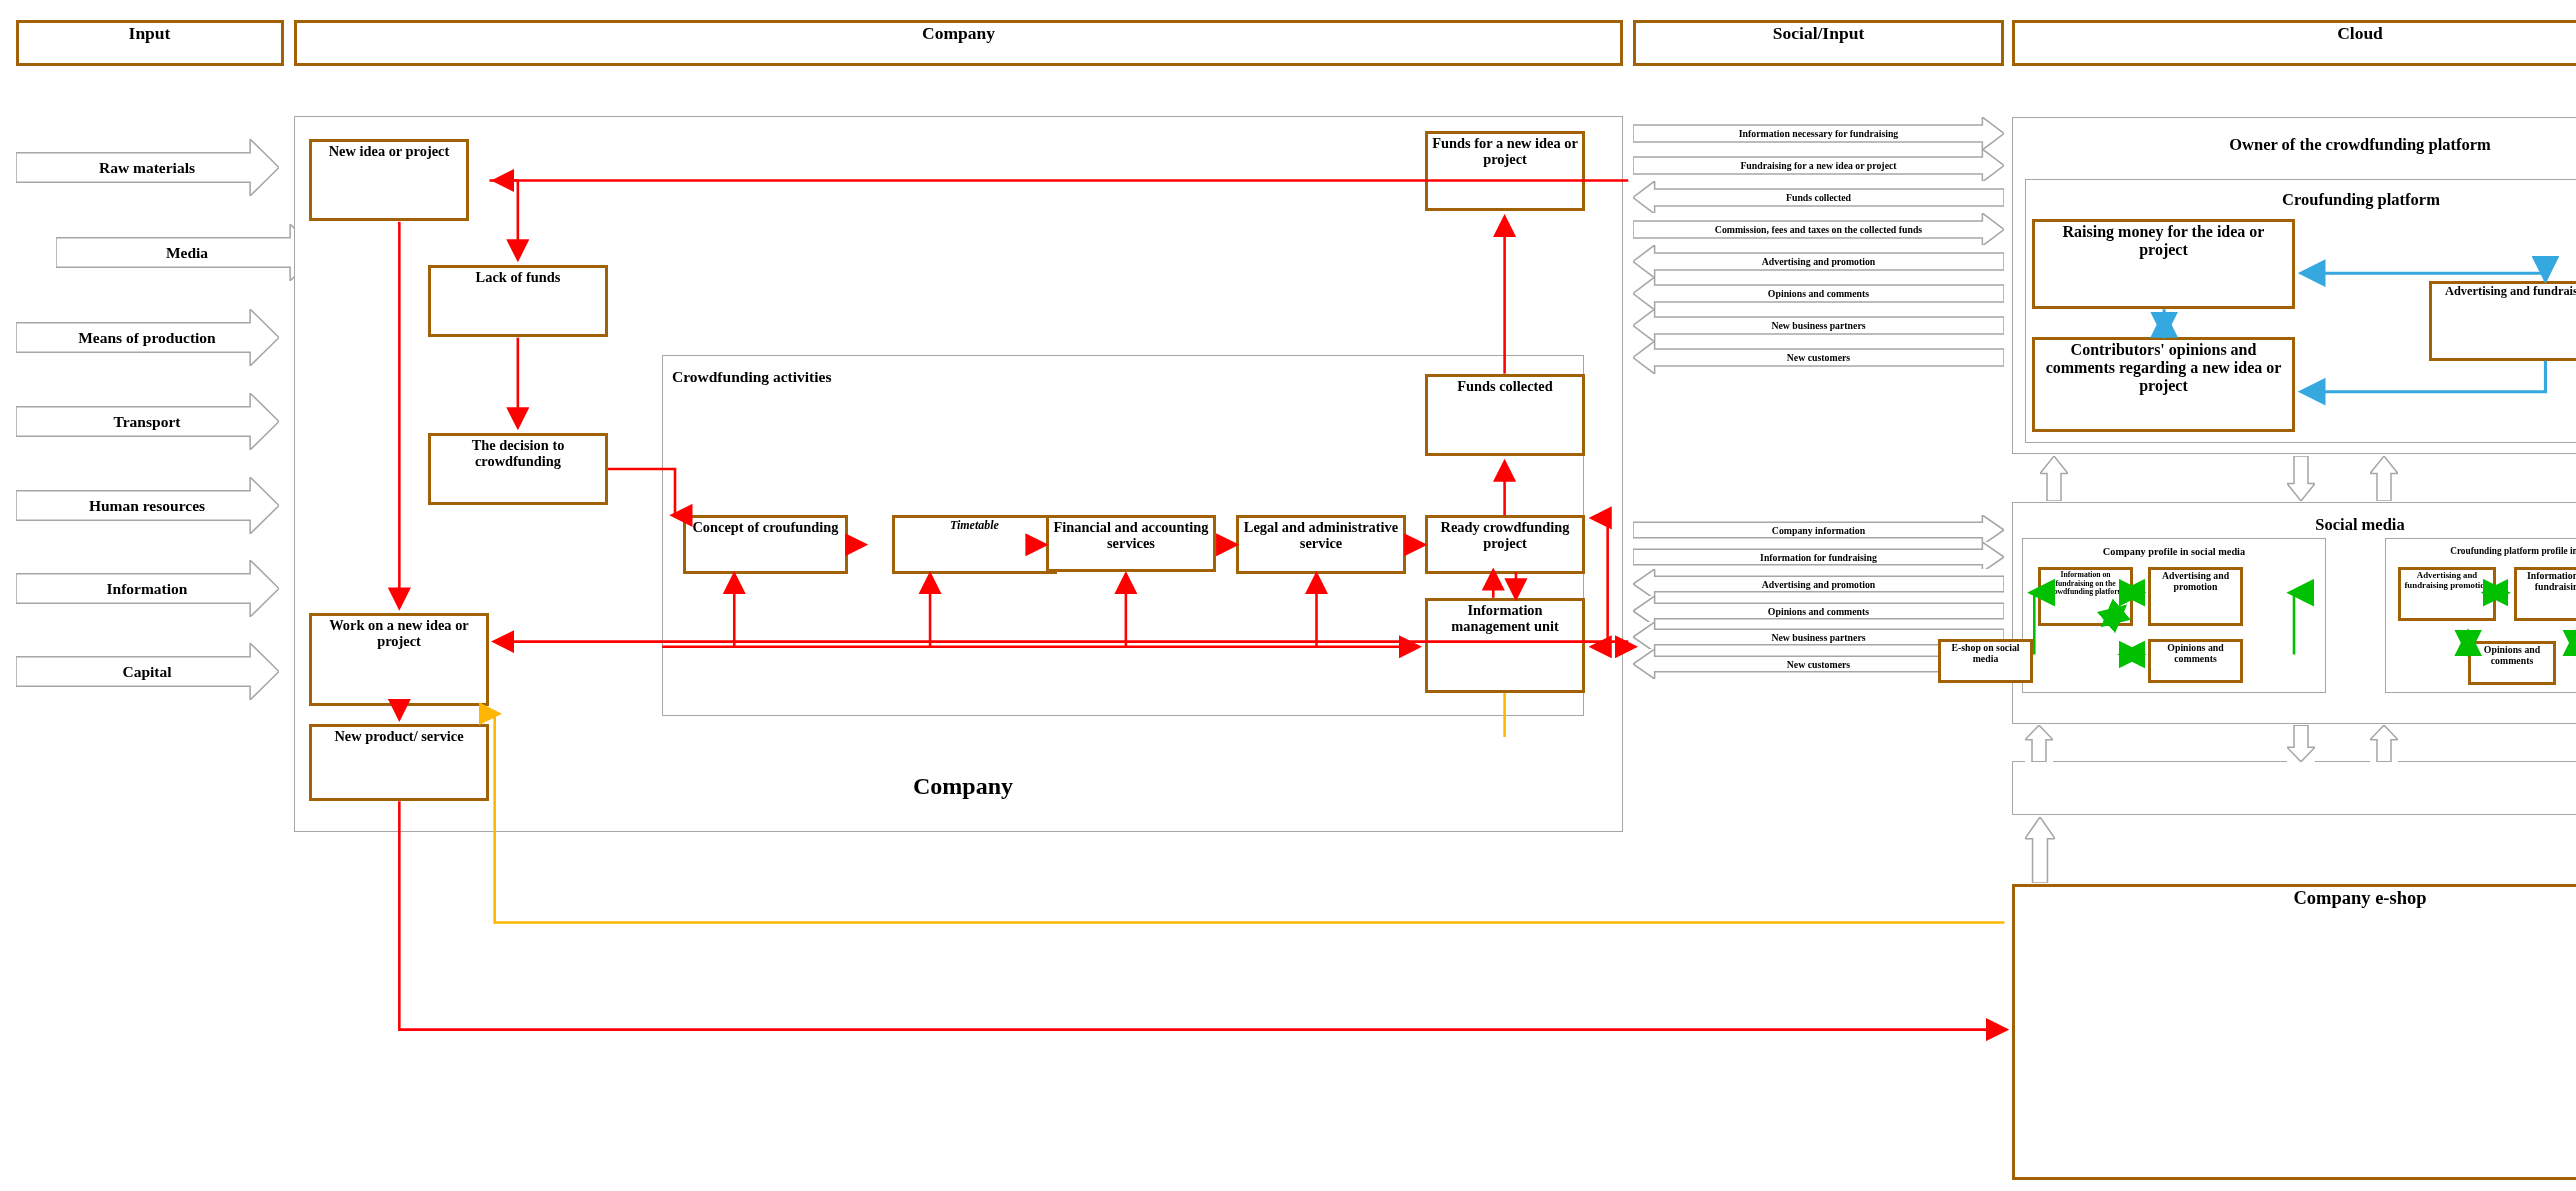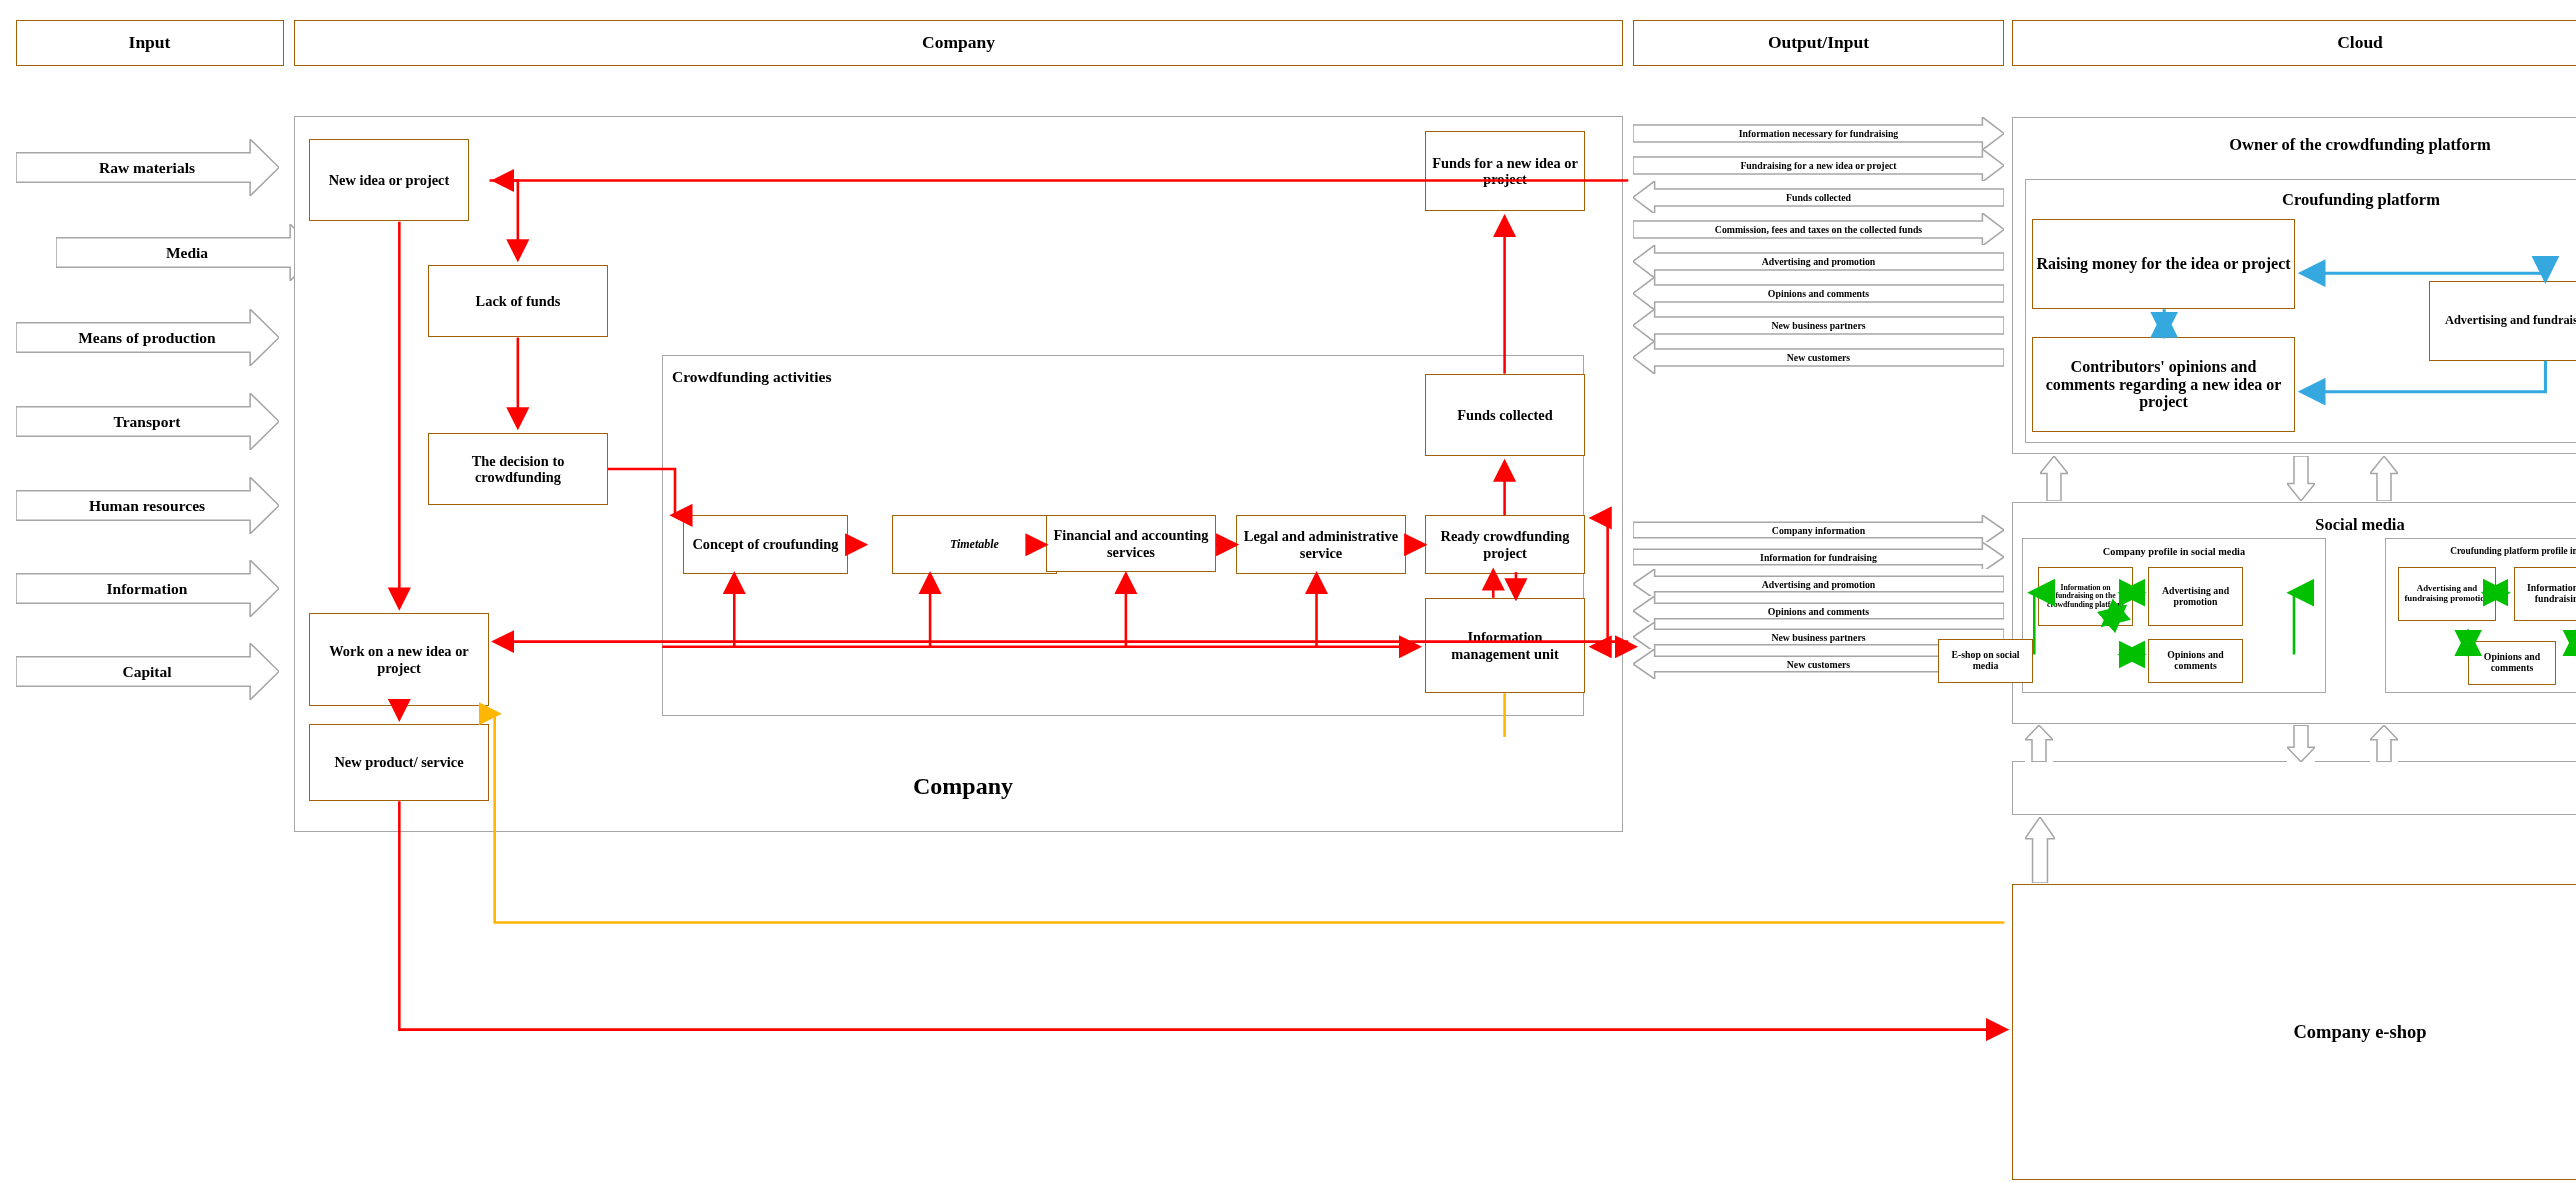--- a/index.html
+++ b/index.html
@@ -6,24 +6,23 @@
   html, body { margin:0; padding:0; background:#ffffff; }
   body {
     width:3357px; height:1192px;
     font-family:"Liberation Serif", "DejaVu Serif", serif;
     color:#000;
     position:relative;
     overflow:hidden;
   }
   .bx {
     position:absolute;
-    border:1px solid #a16207;
+    border:3px solid #a16207;
     background:#fff;
     display:flex;
-    align-items:center;
     justify-content:center;
     text-align:center;
     font-weight:bold;
     line-height:1.12;
     padding:1px 2.1px;
   }
   .plain { border:1px solid #a6a6a6; background:#fff; position:absolute; }
   .ttl {
     position:absolute;
     text-align:center;
@@ -45,21 +44,21 @@
 </head>
 <body>
 
 <div class="bx" style="left:15.5px;top:19.6px;width:268px;height:46px;font-size:17.5px;">
   <span>Input</span>
 </div>
 <div class="bx" style="left:294px;top:19.6px;width:1329px;height:46px;font-size:17.5px;">
   <span>Company</span>
 </div>
 <div class="bx" style="left:1633px;top:19.6px;width:371px;height:46px;font-size:17.5px;">
-  <span>Output/Input</span>
+  <span>Social/Input</span>
 </div>
 <div class="bx" style="left:2012px;top:19.6px;width:696px;height:46px;font-size:17.5px;">
   <span>Cloud</span>
 </div>
 
 <div id="input-col">
     <div class="barrow" style="left: 15.5px; top: 139px; width: 263px; height: 57px; font-size: 15.5px;">
       <svg width="263" height="57" viewBox="0 0 510 110" style="position: absolute; left: 0px; top: 0px;">
         <path d="M0,26.4 L454,26.4 L454,0 L510,55 L454,110 L454,83.6 L0,83.6 Z" fill="#ffffff" stroke="#a6a6a6" stroke-width="3"></path>
       </svg>

